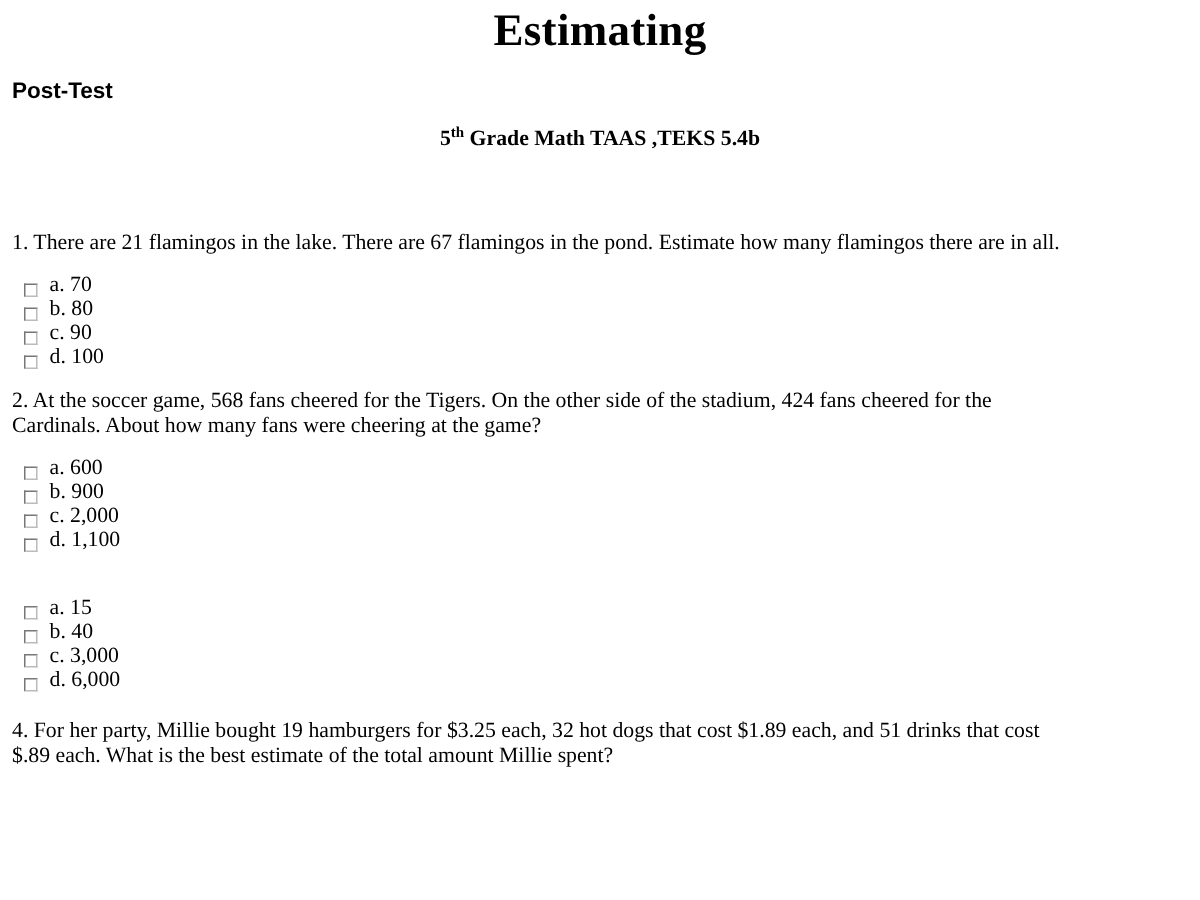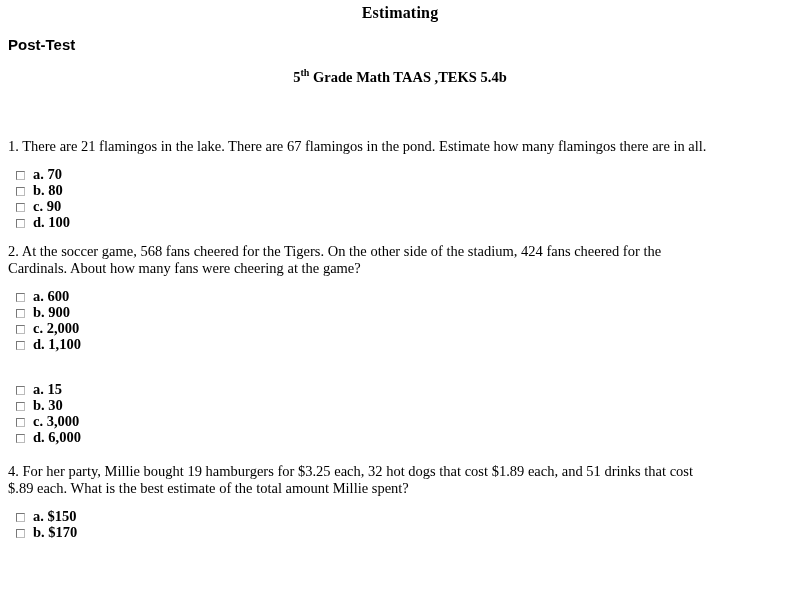--- a/index.html
+++ b/index.html
@@ -17,21 +17,21 @@
   .page {
     width: 800px;
     height: 600px;
     position: relative;
     box-sizing: border-box;
     padding: 0 8px;
   }
   .title {
     text-align: center;
     font-family: "Liberation Serif", serif;
-    font-size: 16px;
+    font-size: 30px;
     font-weight: bold;
     margin: 4px 0 0 0;
     letter-spacing: 0.2px;
   }
   .subtitle {
     text-align: left;
     font-family: Liberation Sans, sans-serif;
     font-size: 15px;
     font-weight: bold;
     margin: 14px 0 0 0;
@@ -60,27 +60,26 @@
     margin: 0 0 0 0;
     max-width: 700px;
   }
   .choices {
     margin: 11px 0 0 0;
     padding: 0;
     list-style: none;
   }
   .choice {
     display: flex;
-    align-items: center;
+    align-items: flex-end;
     font-family: "Liberation Serif", serif;
     font-size: 14.5px;
     line-height: 16px;
     margin: 0 0 0 0;
     padding: 0;
-    font-weight: bold;
   }
   .radio {
     display: inline-block;
     width: 7px;
     height: 7px;
     margin: 4px 8px 0 8px;
     border-left: 1px solid #777;
     border-top: 1px solid #777;
     border-right: 1px solid #bbb;
     border-bottom: 1px solid #bbb;
@@ -157,43 +156,33 @@
     <div class="q-gap-big"></div>
 
     <div class="question">
       <ul class="choices">
         <li class="choice">
           <span class="radio"></span>
           <span class="choice-label">a. 15</span>
         </li>
         <li class="choice">
           <span class="radio"></span>
-          <span class="choice-label">b. 30</span>
+          <span class="choice-label">b. 40</span>
         </li>
         <li class="choice">
           <span class="radio"></span>
           <span class="choice-label">c. 3,000</span>
         </li>
         <li class="choice">
           <span class="radio"></span>
           <span class="choice-label">d. 6,000</span>
         </li>
       </ul>
     </div>
 
     <div class="q-gap-big"></div>
 
     <div class="question">
       <p class="q-text">4. For her party, Millie bought 19 hamburgers for $3.25 each, 32 hot dogs that cost $1.89 each, and 51 drinks that cost $.89 each. What is the best estimate of the total amount Millie spent?</p>
-      <ul class="choices">
-        <li class="choice">
-          <span class="radio"></span>
-          <span class="choice-label">a. $150</span>
-        </li>
-        <li class="choice">
-          <span class="radio"></span>
-          <span class="choice-label">b. $170</span>
-        </li>
-      </ul>
     </div>
 
   </div>
 </div>
 
 </body></html>

